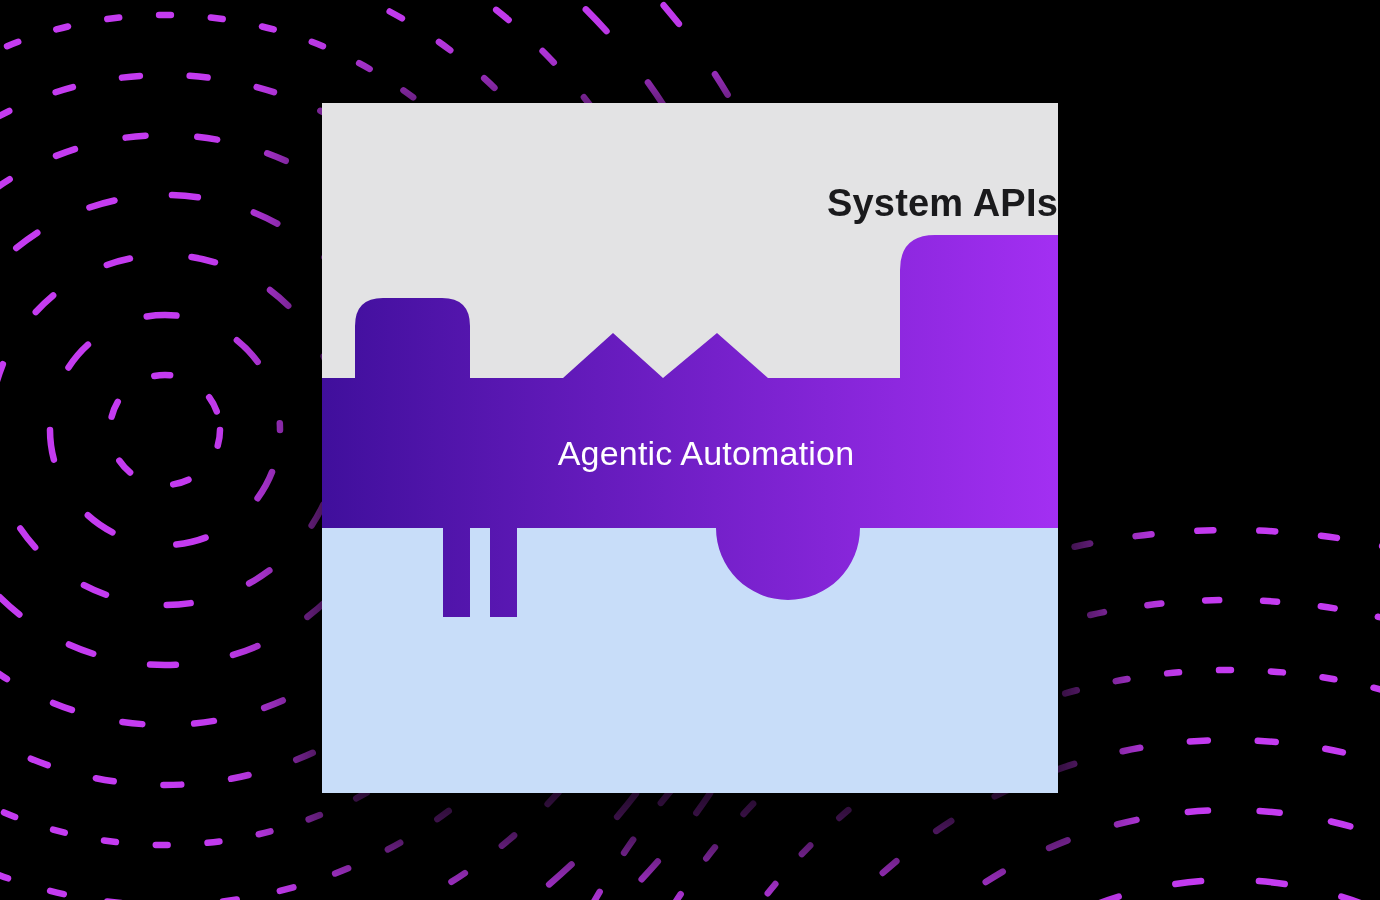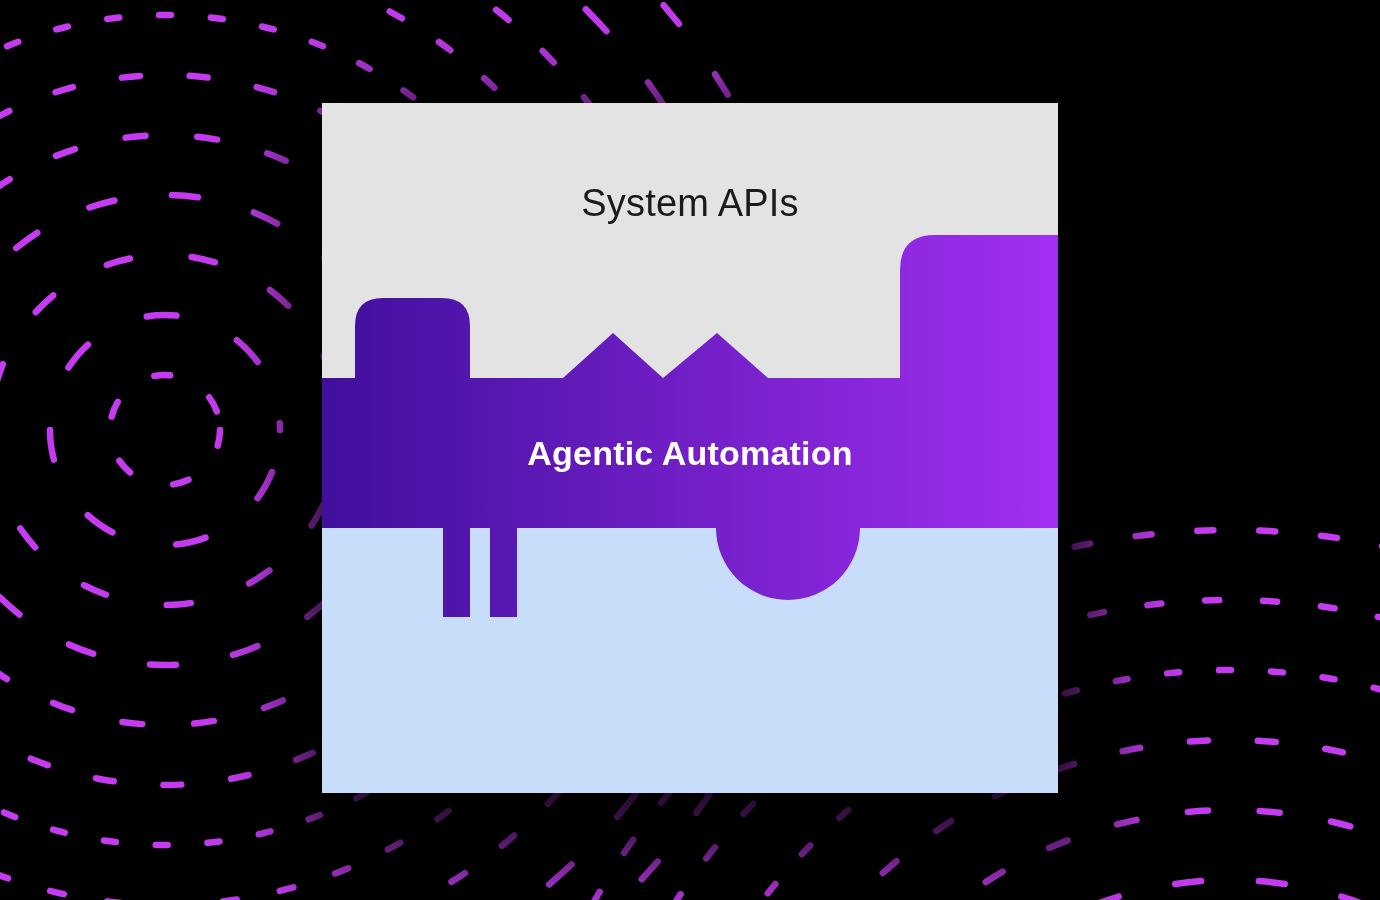--- a/index.html
+++ b/index.html
@@ -54,28 +54,30 @@
     left: 0;
     width: 100%;
     text-align: center;
     line-height: 1.1;
     letter-spacing: 0.2px;
     user-select: none;
   }
   .label-top {
     top: 80px;
     font-size: 38px;
-    font-weight: 400;
+    font-weight: 700;
     color: var(--text-dark, #1a1a1c);
+    text-align: right;
   }
   .label-mid {
     top: 332px;
     font-size: 34px;
-    font-weight: 700;
+    font-weight: 400;
     color: var(--text-light, #ffffff);
+    padding-left: 16px;
   }
   .label-bottom {
     top: 570px;
     font-size: 37px;
     font-weight: 700;
     color: var(--text-dark, #1a1a1c);
   }
 </style>
 </head>
 <body>

